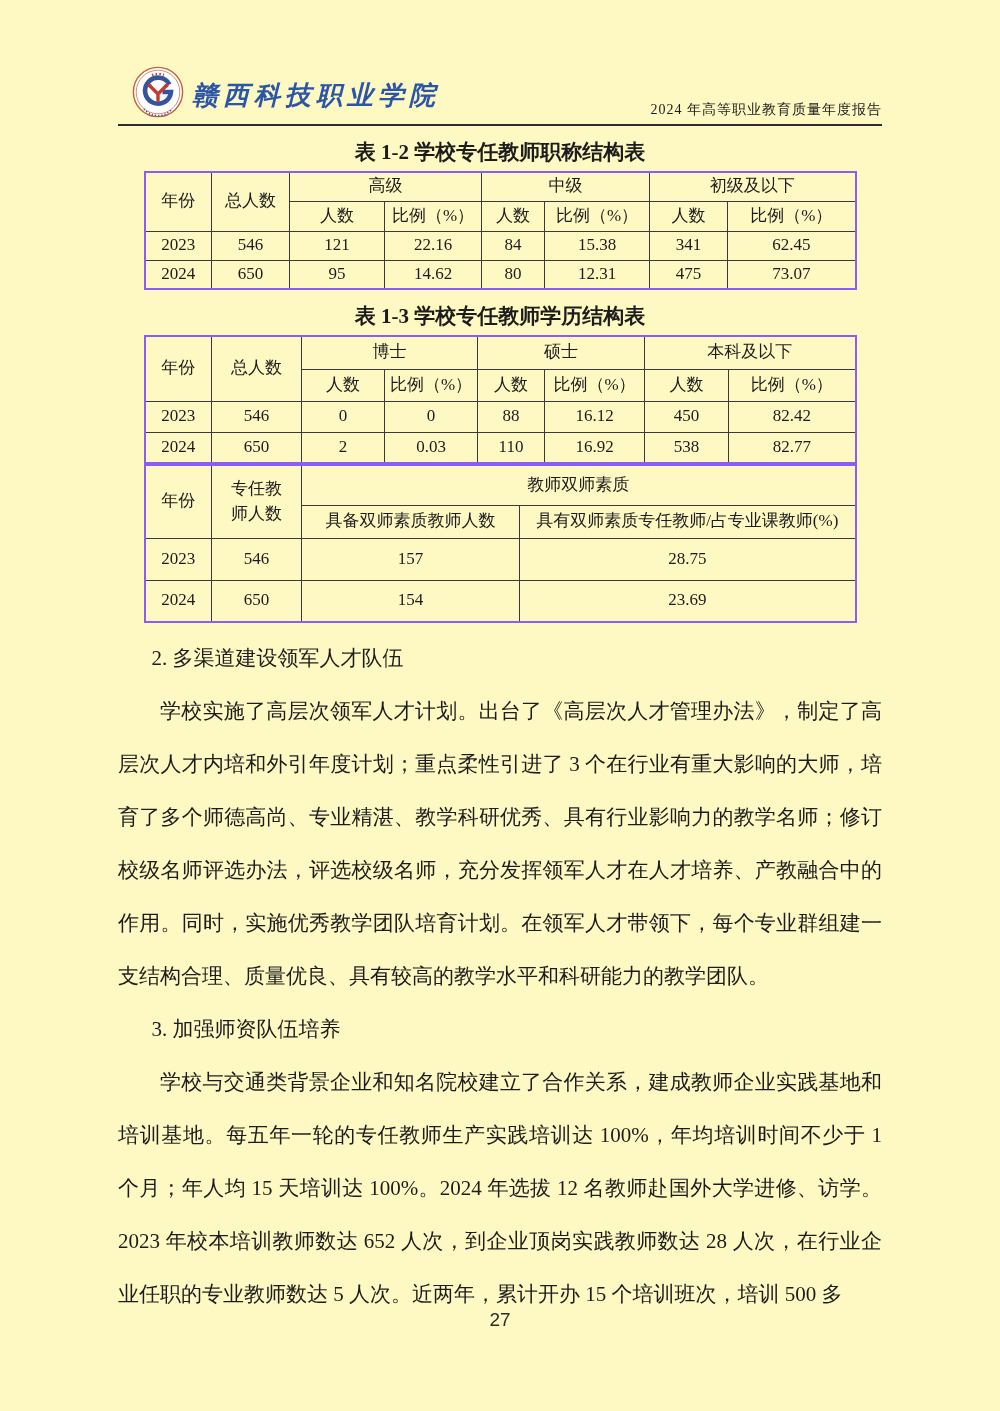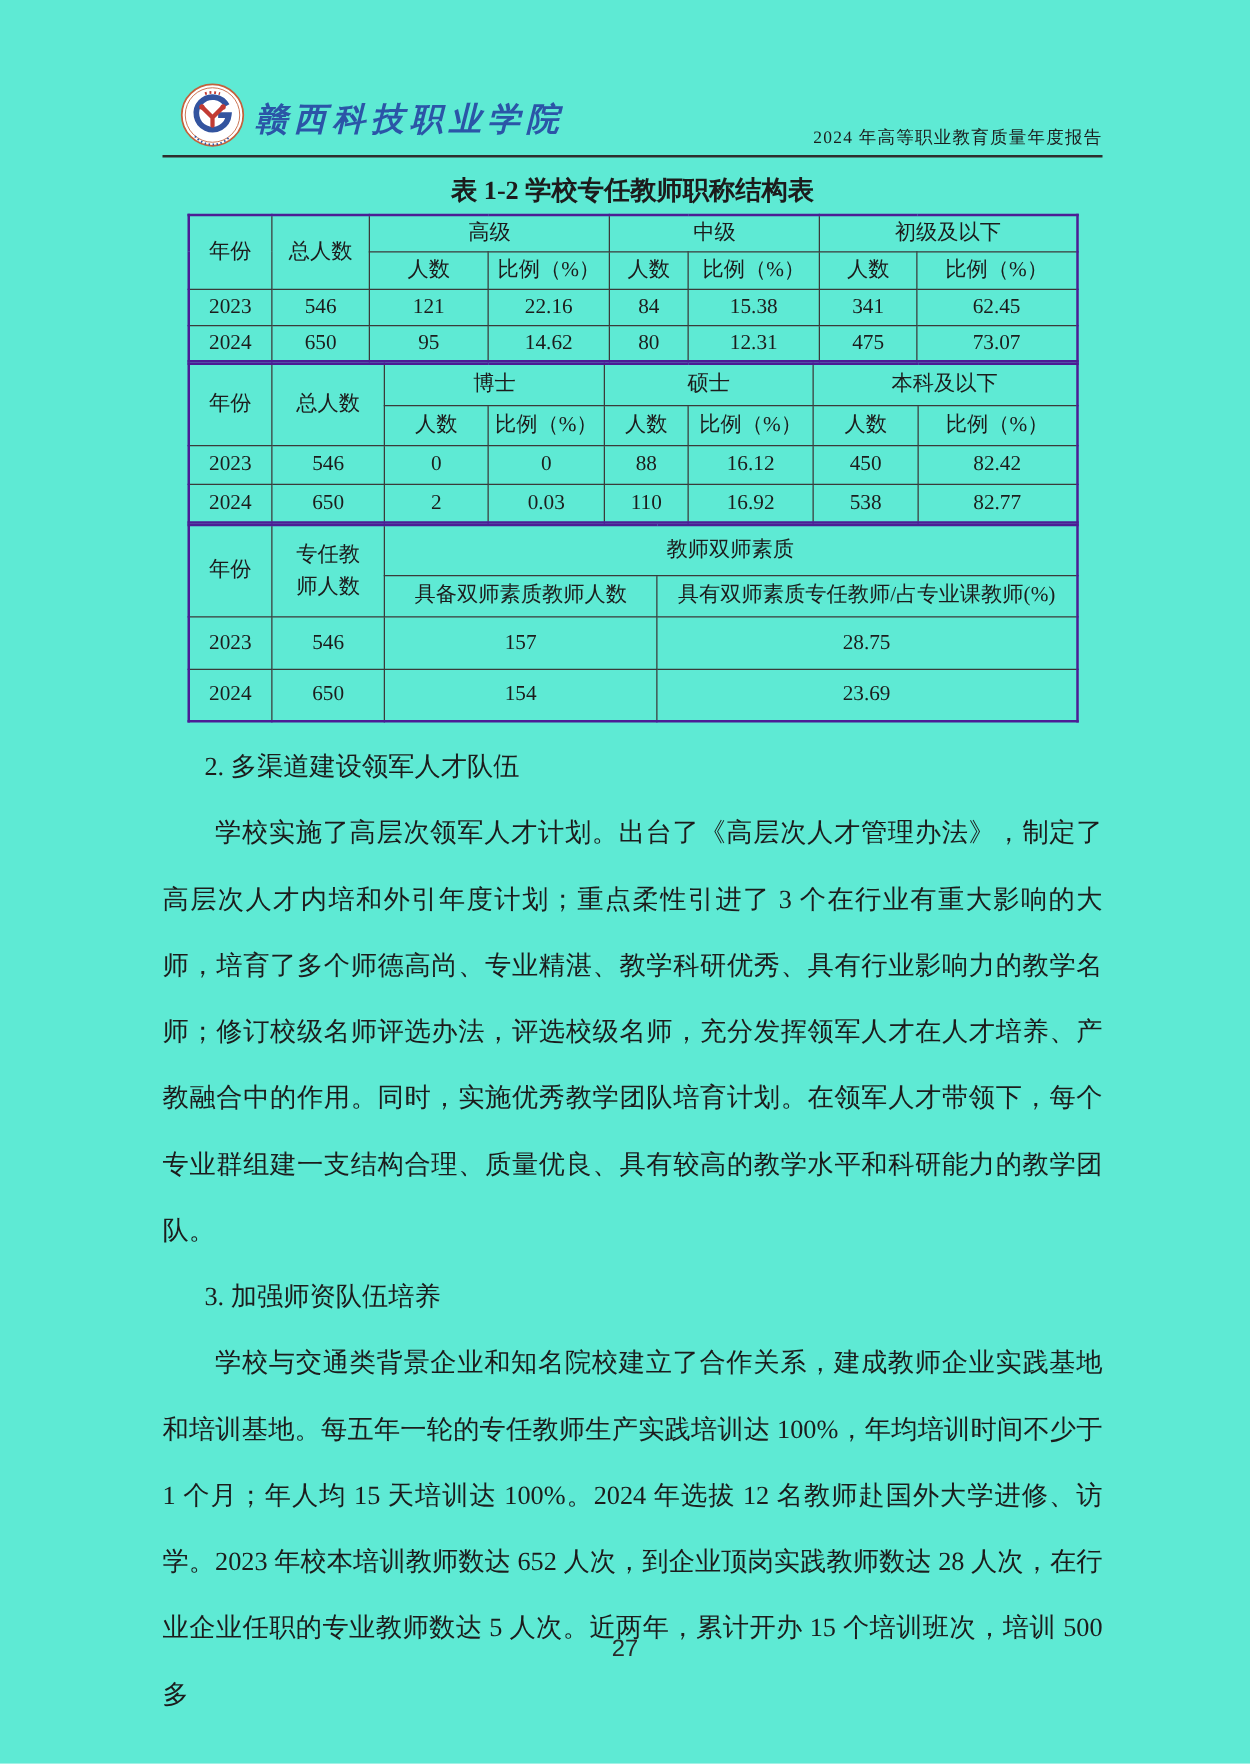--- a/index.html
+++ b/index.html
@@ -1,41 +1,40 @@
 <!DOCTYPE html>
 <html><head>
 <meta charset="utf-8">
 <style>
   * { box-sizing: border-box; }
   html, body { margin: 0; padding: 0; background: #ffffff; }
   .page {
     width: 1000px; height: 1411px; position: relative; overflow: hidden;
-    background: #5eead4; margin: 0 auto;
+    background: #fef9c3; margin: 0 auto;
     font-family: "Liberation Serif", "DejaVu Serif", serif;
     color: #1c1c1c;
-    padding-left: 12px;
   }
   .margins { padding: 0 118px; }
 
   
   .header { position: relative; height: 126px; border-bottom: 2px solid #2e2e2e; }
   .emblem { position: absolute; left: 14px; top: 66px; width: 52px; height: 52px; }
   .school-name {
     position: absolute; left: 74px; top: 78px;
     font-size: 26px; font-weight: 700; letter-spacing: 5px;
     color: #2b55a7; font-style: italic;
   }
   .report-title { position: absolute; right: 0; bottom: 5px; font-size: 14px; letter-spacing: 1px; }
 
   
   .tbl-title { text-align: center; font-weight: 700; font-size: 21px; margin: 12px auto 5px; }
   .tbl-title.first { }
   table.data {
     border-collapse: collapse; margin: 0 auto; table-layout: fixed;
-    border: 2px solid #4c1d95; width: 711px;
+    border: 2px solid #8b5cf6; width: 711px;
   }
   table.data td {
     border: 1px solid #3a3a3a; text-align: center; vertical-align: middle;
     font-size: 17px; font-weight: 400; padding: 1px 2px; line-height: 1.45;
     overflow: hidden;
   }
   tr.r29 { height: 29px; } tr.r30 { height: 30px; } tr.r31 { height: 31px; }
   tr.r32 { height: 32px; } tr.r33 { height: 33px; } tr.r40 { height: 40px; }
   tr.r42 { height: 42px; }
 
@@ -116,20 +115,21 @@
         <td>95</td>
         <td>14.62</td>
         <td>80</td>
         <td>12.31</td>
         <td>475</td>
         <td>73.07</td>
       </tr>
     </tbody>
       </table>
 
+    <div class="tbl-title">表 1-3 学校专任教师学历结构表</div>
     <table class="data">
       <colgroup>
         <col style="width:67px">
           <col style="width:90px">
           <col style="width:83px">
           <col style="width:93px">
         <col style="width:67px">
           <col style="width:100px">
           <col style="width:84px">
           <col style="width:127px">

